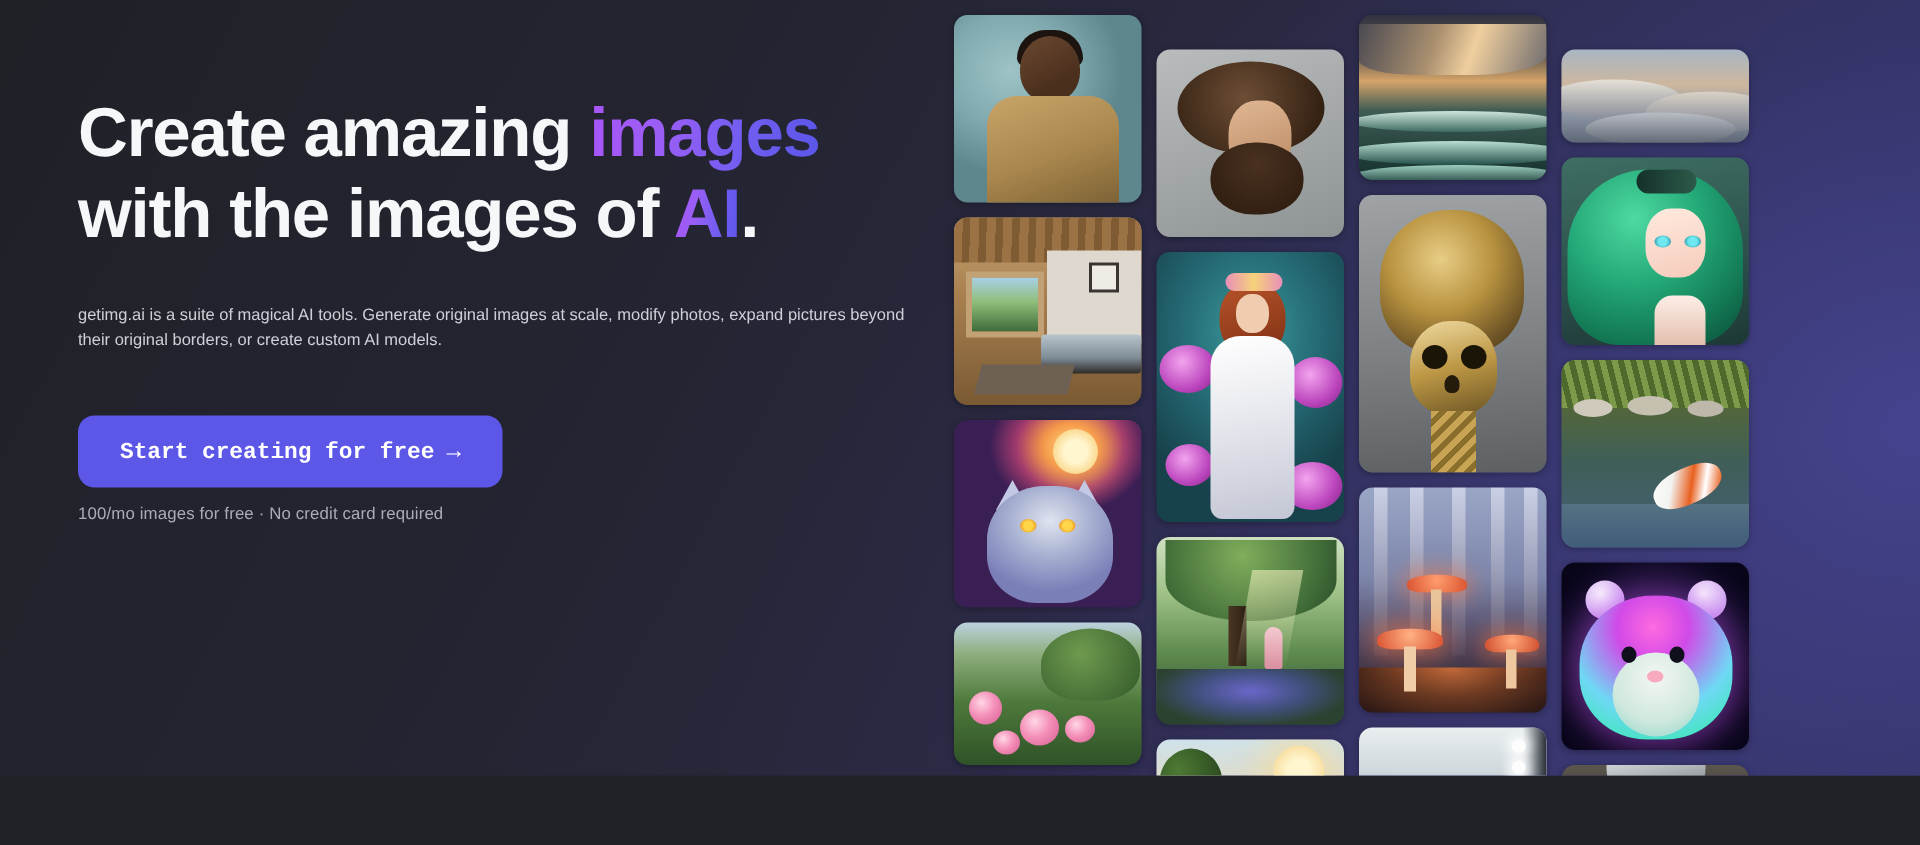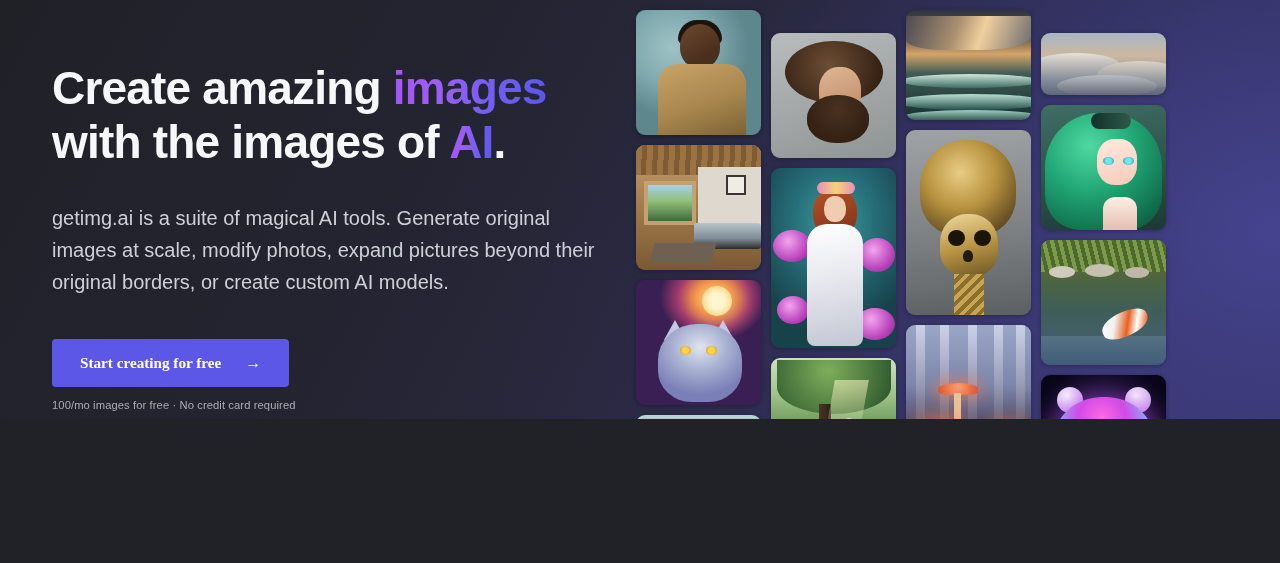--- a/index.html
+++ b/index.html
@@ -2,49 +2,49 @@
 <html><head>
 <meta charset="utf-8">
 <style>
   * { margin:0; padding:0; box-sizing:border-box; }
   html, body {
     width:1280px; height:563px; overflow:hidden;
     font-family:"Liberation Sans", sans-serif;
     background:#212228;
   }
   .page {
-    position:relative; width:1280px; height:419px; overflow:hidden;
+    position:relative; width:1280px; height:517px; overflow:hidden;
     background:
       radial-gradient(900px 700px at 100% 55%, rgba(72,70,150,0.85) 0%, rgba(58,56,120,0.45) 38%, rgba(40,40,78,0.12) 65%, rgba(0,0,0,0) 80%),
       radial-gradient(700px 620px at 78% 100%, rgba(70,60,130,0.45) 0%, rgba(50,45,95,0.18) 50%, rgba(0,0,0,0) 75%),
       linear-gradient(118deg, #202127 0%, #232430 32%, #2a2940 58%, #31315c 82%, #343565 100%);
     padding-left: 6px;
   }
 
   
   .hero { position:absolute; left:52px; top:62px; width:570px; }
   .headline {
     font-size:46px; font-weight:700; line-height:1.17;
     letter-spacing:-0.8px; color:#f6f7f9;
   }
   .grad {
     background:linear-gradient(95deg, #a855f7 0%, #9a5ef5 32%, #6f5df0 68%, #5b56e8 100%);
     -webkit-background-clip:text; background-clip:text;
     -webkit-text-fill-color:transparent; color:transparent;
   }
   .subcopy {
     margin-top:32px; width:552px;
-    font-size:20px; line-height:1.62; color:#cdd0d8;
+    font-size:11px; line-height:1.62; color:#cdd0d8;
   }
   .cta {
-    display:inline-flex; align-items:center; gap:24px;
+    display:inline-flex; align-items:center; gap:8px;
     margin-top:40px; padding:15px 28px;
-    background:#5d57e8; border:none; border-radius:4px;
+    background:#5d57e8; border:none; border-radius:11px;
     color:#ffffff; font-size:15.2px; font-weight:700;
-    font-family:Liberation Serif, serif; cursor:pointer;
+    font-family:Liberation Mono, monospace; cursor:pointer;
   }
   .cta .arrow { font-size:16px; font-weight:400; line-height:1; }
   .finenote { margin-top:12px; font-size:11.2px; color:#a9acb6; letter-spacing:0.1px; }
 
   
   .gallery {
     position:absolute; left:636px; top:0; width:644px; height:563px;
     display:flex; gap:10px;
   }
   .col { width:125px; display:flex; flex-direction:column; gap:10px; }

